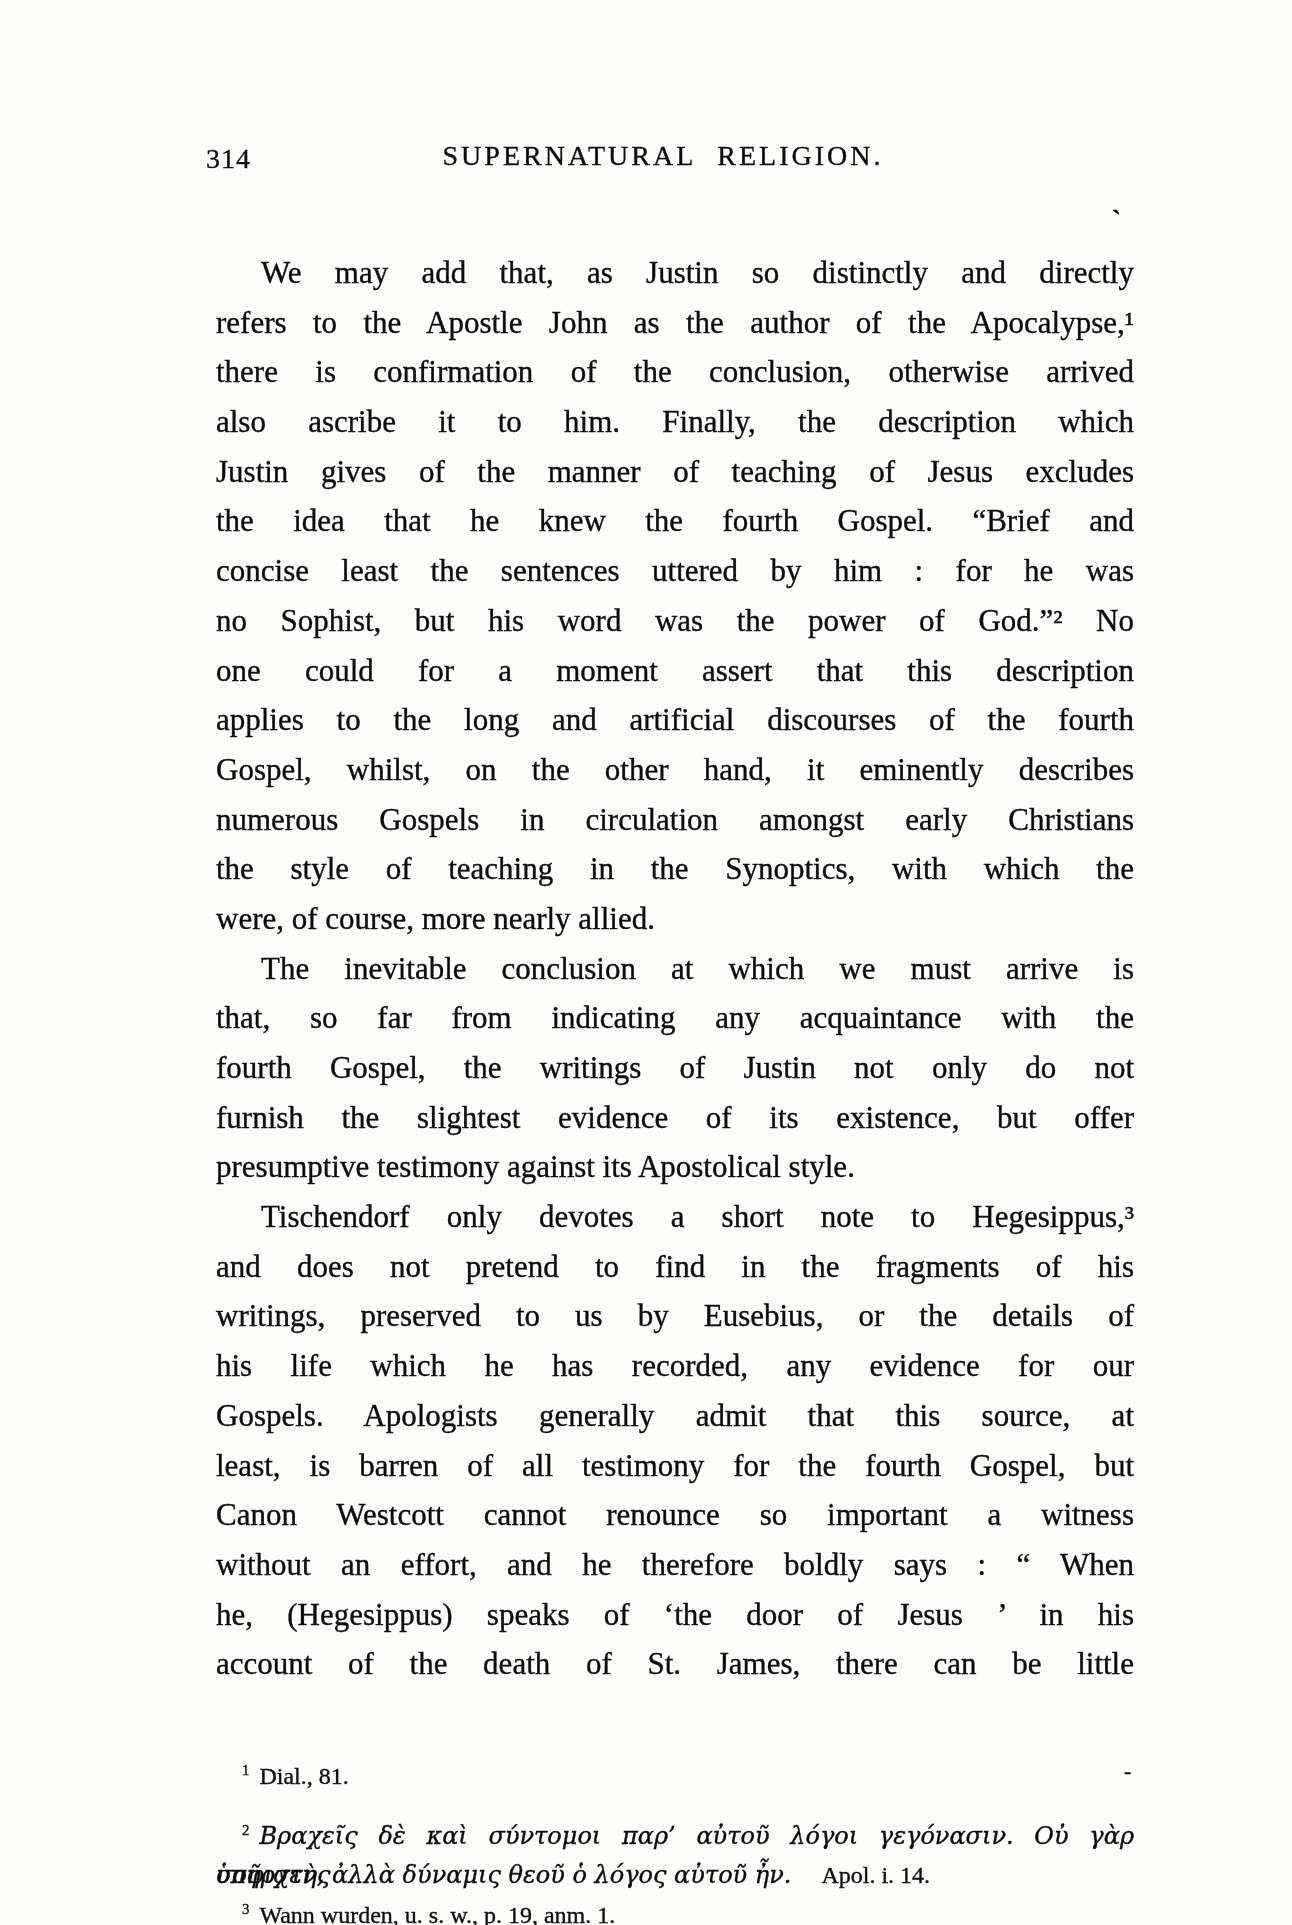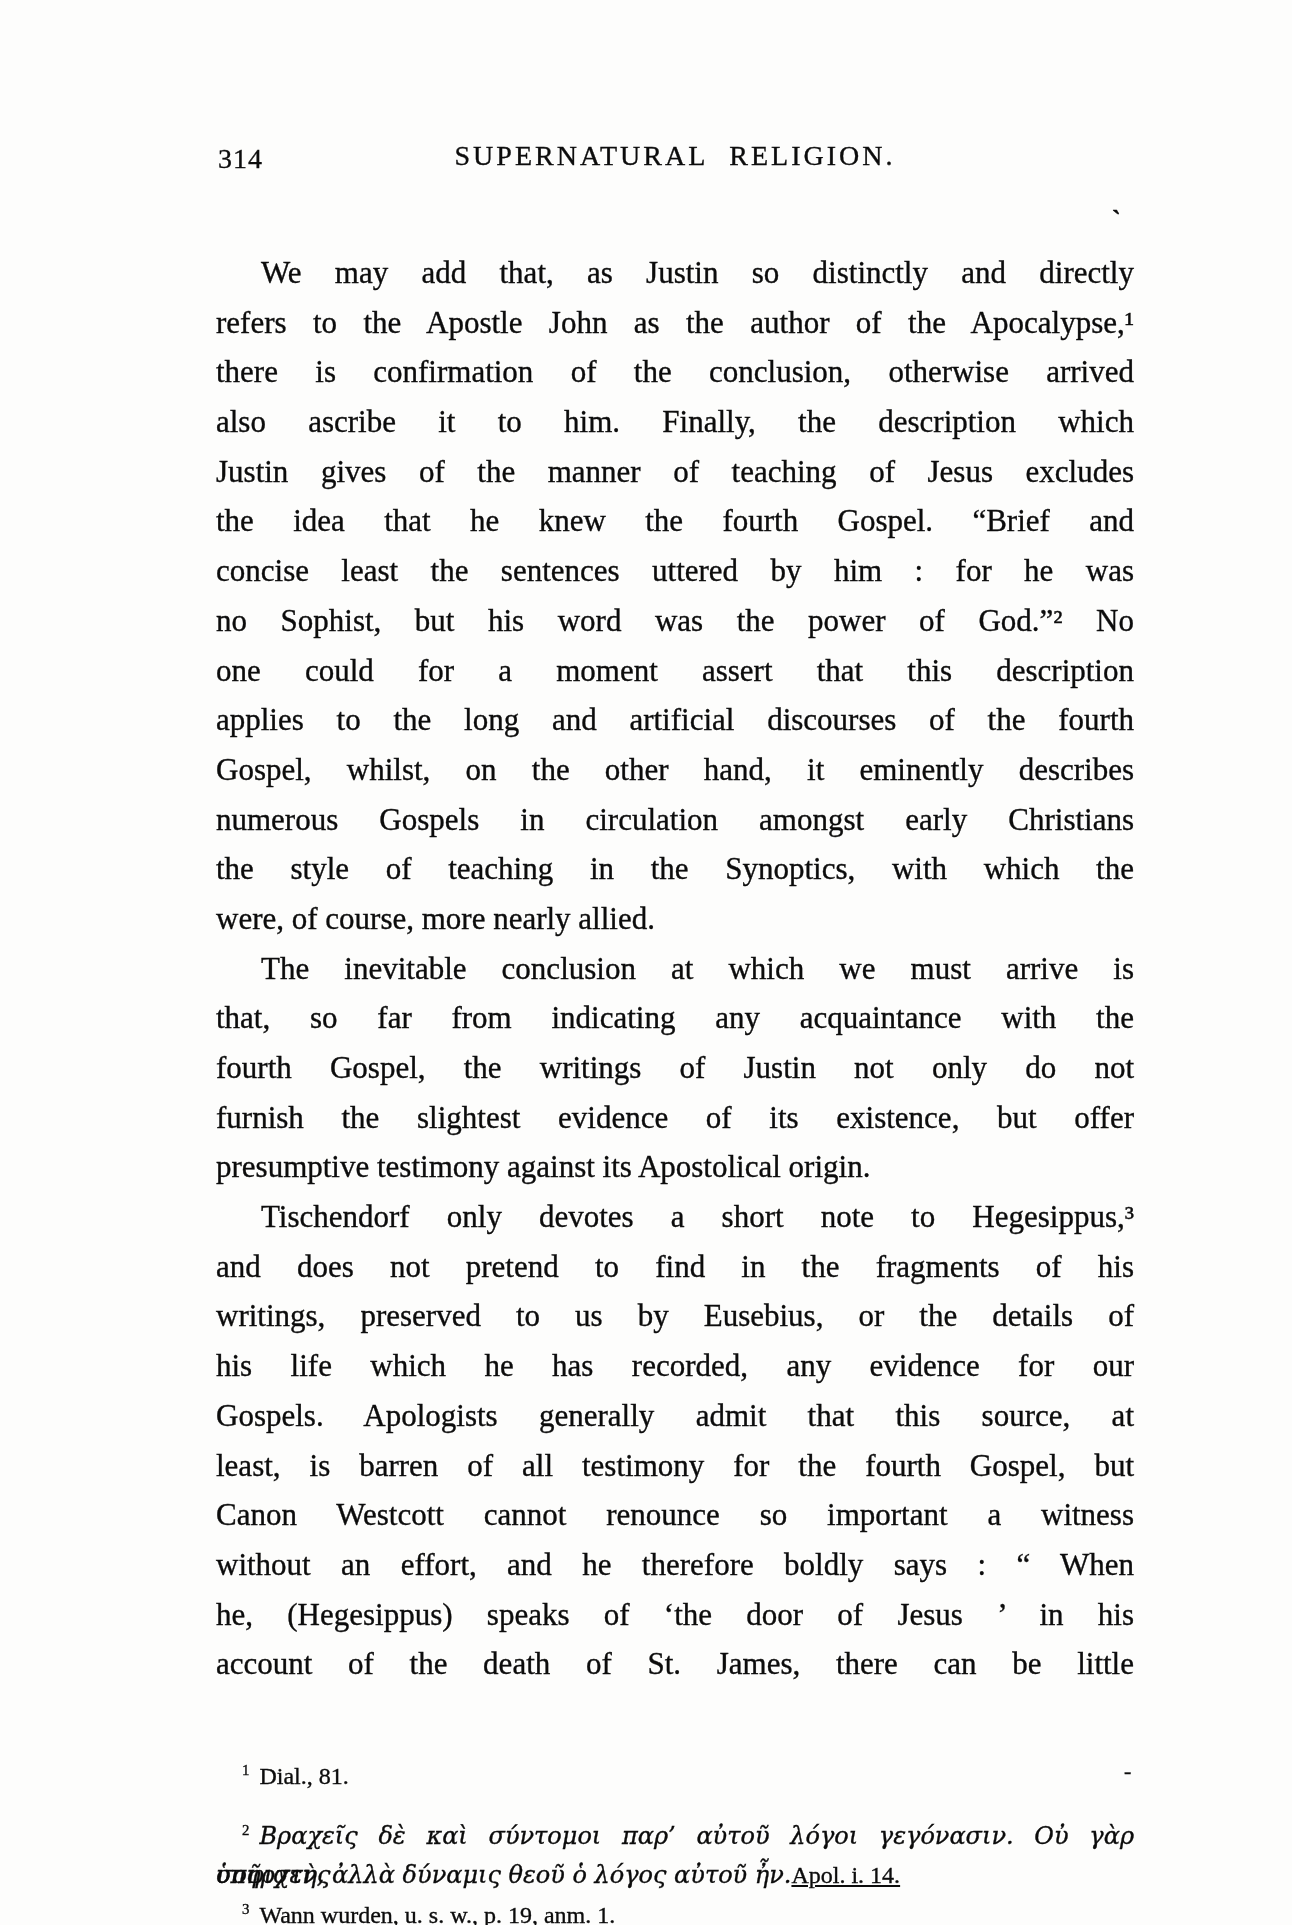--- a/index.html
+++ b/index.html
@@ -13,21 +13,21 @@
     height: 1925px;
     background: #fdfdfc;
     overflow: hidden;
     font-family: "Liberation Serif", "DejaVu Serif", serif;
     color: #0c0c0c;
     -webkit-text-stroke: 0.35px currentColor;
   }
   .running-header {
     position: absolute;
     top: 140px;
-    left: 216px;
+    left: 204px;
     width: 918px;
     height: 44px;
   }
   .page-number {
     position: absolute;
     left: 2px;
     top: 3px;
     font-size: 28px;
     letter-spacing: 1px;
   }
@@ -81,22 +81,22 @@
     font-size: 62%;
     vertical-align: super;
     line-height: 0;
     margin-right: 10px;
   }
   .greek {
     font-family: "DejaVu Serif", serif;
     font-style: italic;
   }
   .fn-ref {
+    margin-left: 30px;
     font-style: normal;
-    text-decoration: underline;
   }
   .stray-accent {
     position: absolute;
     left: 1112px;
     top: 205px;
     font-size: 26px;
     font-weight: bold;
   }
   .stray-dash {
     position: absolute;
@@ -129,21 +129,21 @@
     <div class="ln">applies to the long and artificial discourses of the fourth</div>
     <div class="ln">Gospel, whilst, on the other hand, it eminently describes</div>
     <div class="ln">numerous Gospels in circulation amongst early Christians</div>
     <div class="ln">the style of teaching in the Synoptics, with which the</div>
     <div class="ln end">were, of course, more nearly allied.</div>
 
     <div class="ln ind">The inevitable conclusion at which we must arrive is</div>
     <div class="ln">that, so far from indicating any acquaintance with the</div>
     <div class="ln">fourth Gospel, the writings of Justin not only do not</div>
     <div class="ln">furnish the slightest evidence of its existence, but offer</div>
-    <div class="ln end">presumptive testimony against its Apostolical origin.</div>
+    <div class="ln end">presumptive testimony against its Apostolical style.</div>
 
     <div class="ln ind">Tischendorf only devotes a short note to Hegesippus,³</div>
     <div class="ln">and does not pretend to find in the fragments of his</div>
     <div class="ln">writings, preserved to us by Eusebius, or the details of</div>
     <div class="ln">his life which he has recorded, any evidence for our</div>
     <div class="ln">Gospels.  Apologists generally admit that this source, at</div>
     <div class="ln">least, is barren of all testimony for the fourth Gospel, but</div>
     <div class="ln">Canon Westcott cannot renounce so important a witness</div>
     <div class="ln">without an effort, and he therefore boldly says : “ When</div>
     <div class="ln">he, (Hegesippus) speaks of ‘the door of Jesus ’ in his</div>

